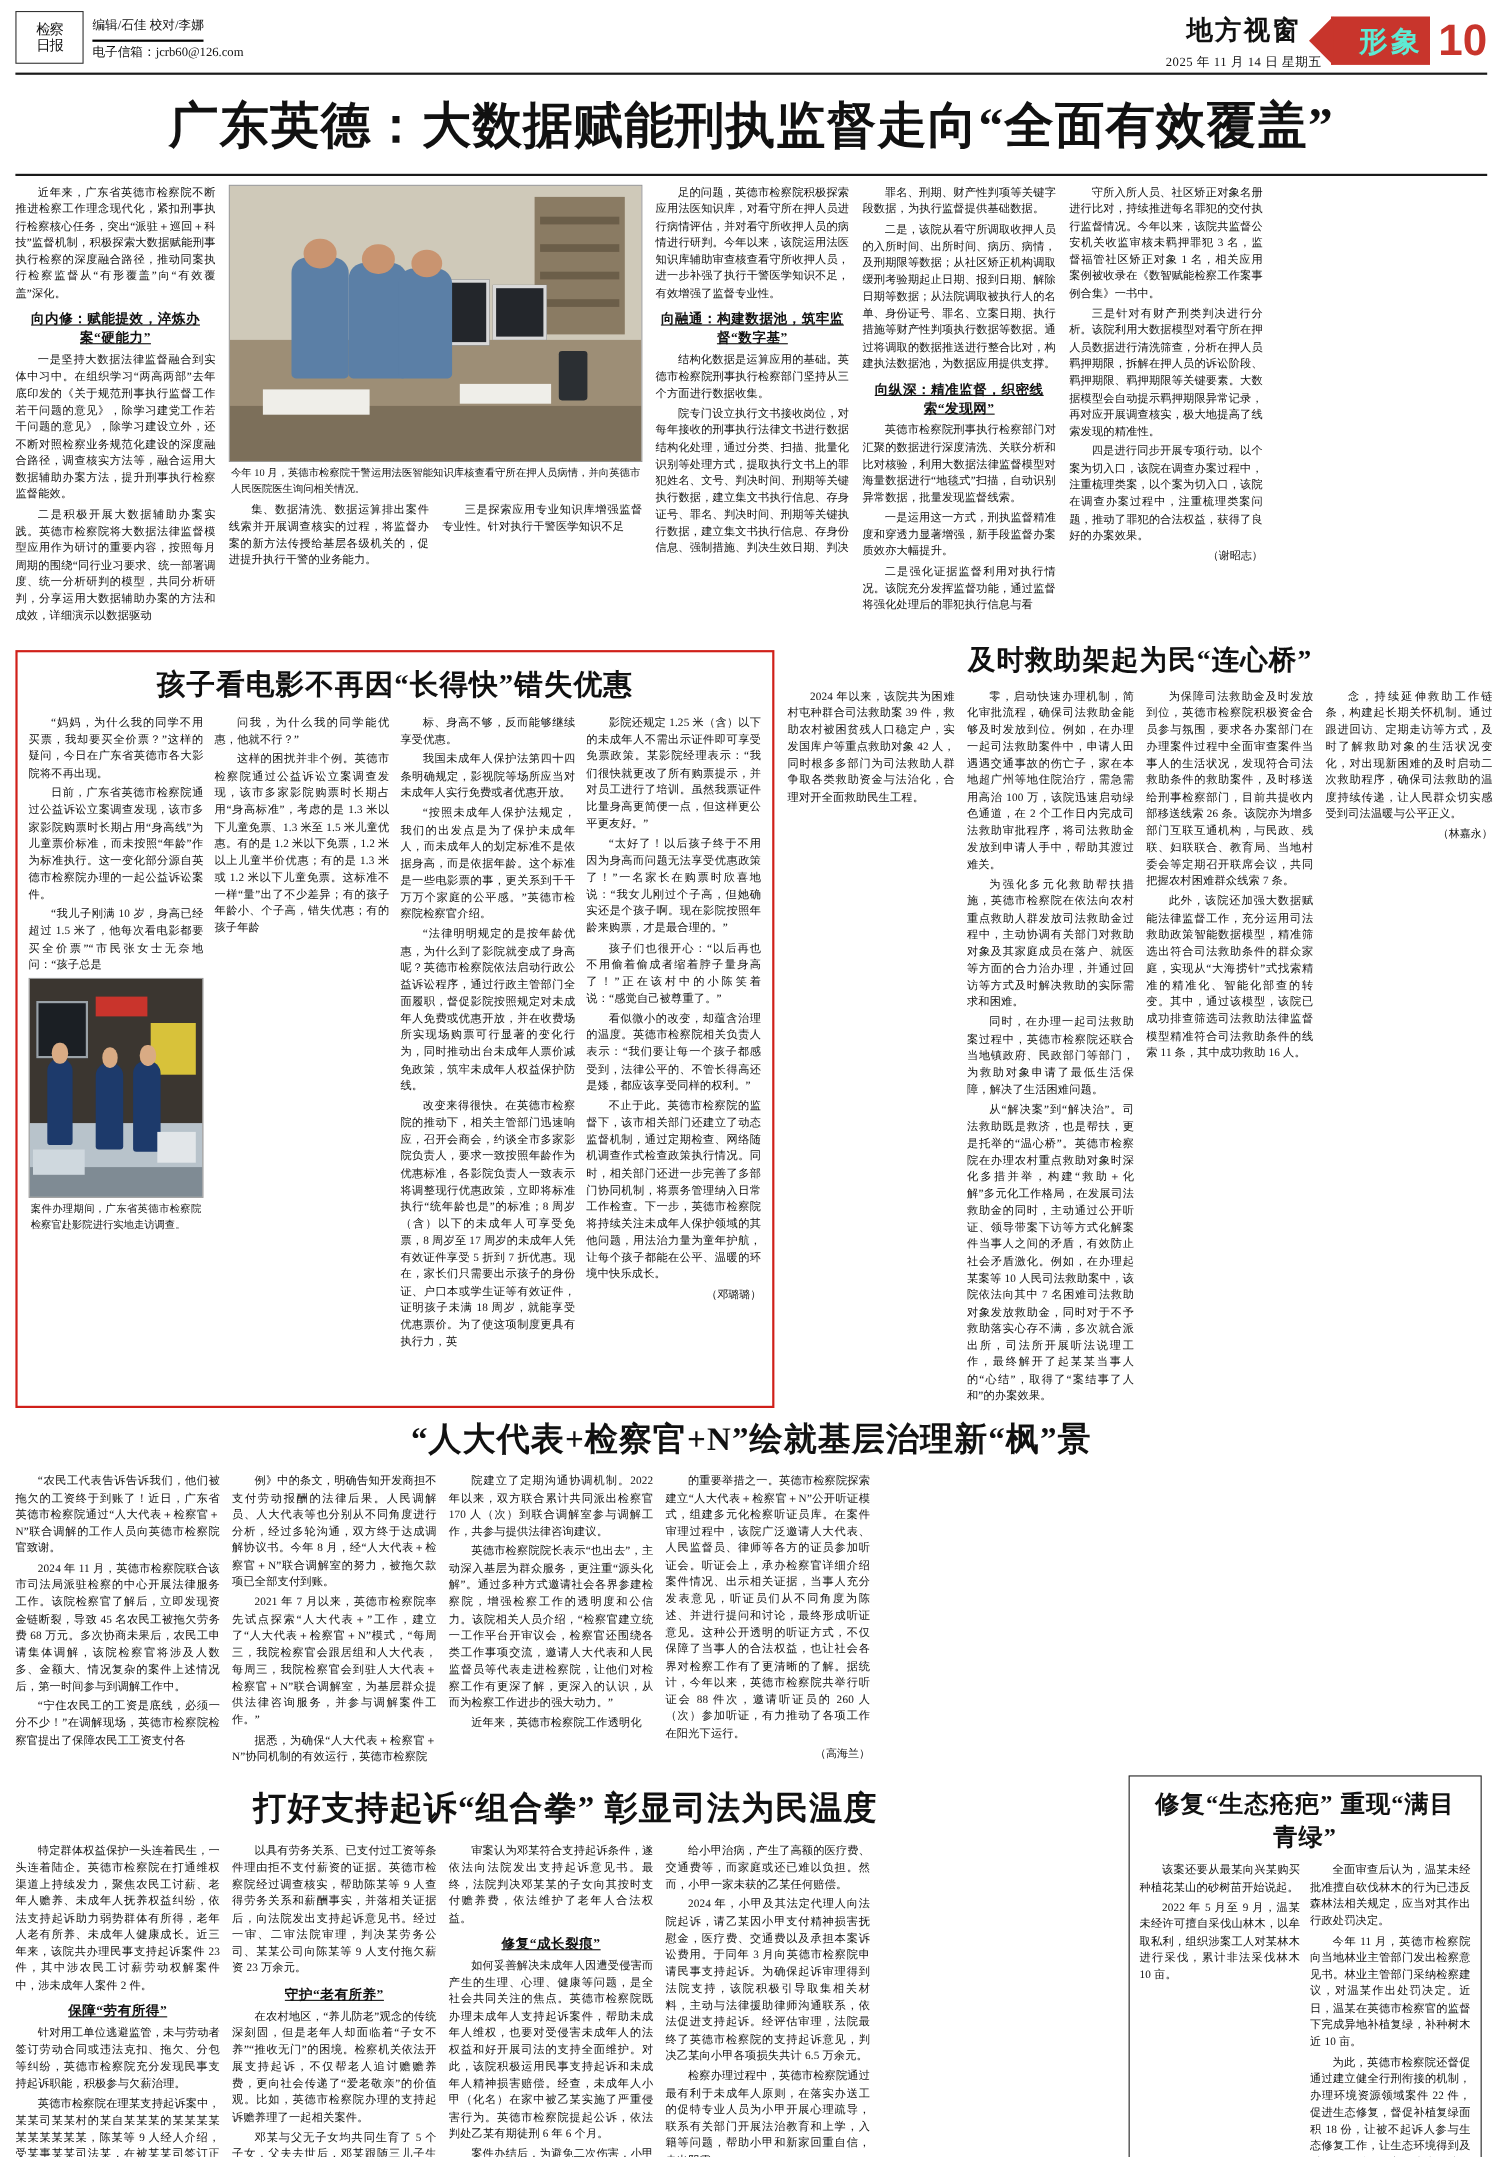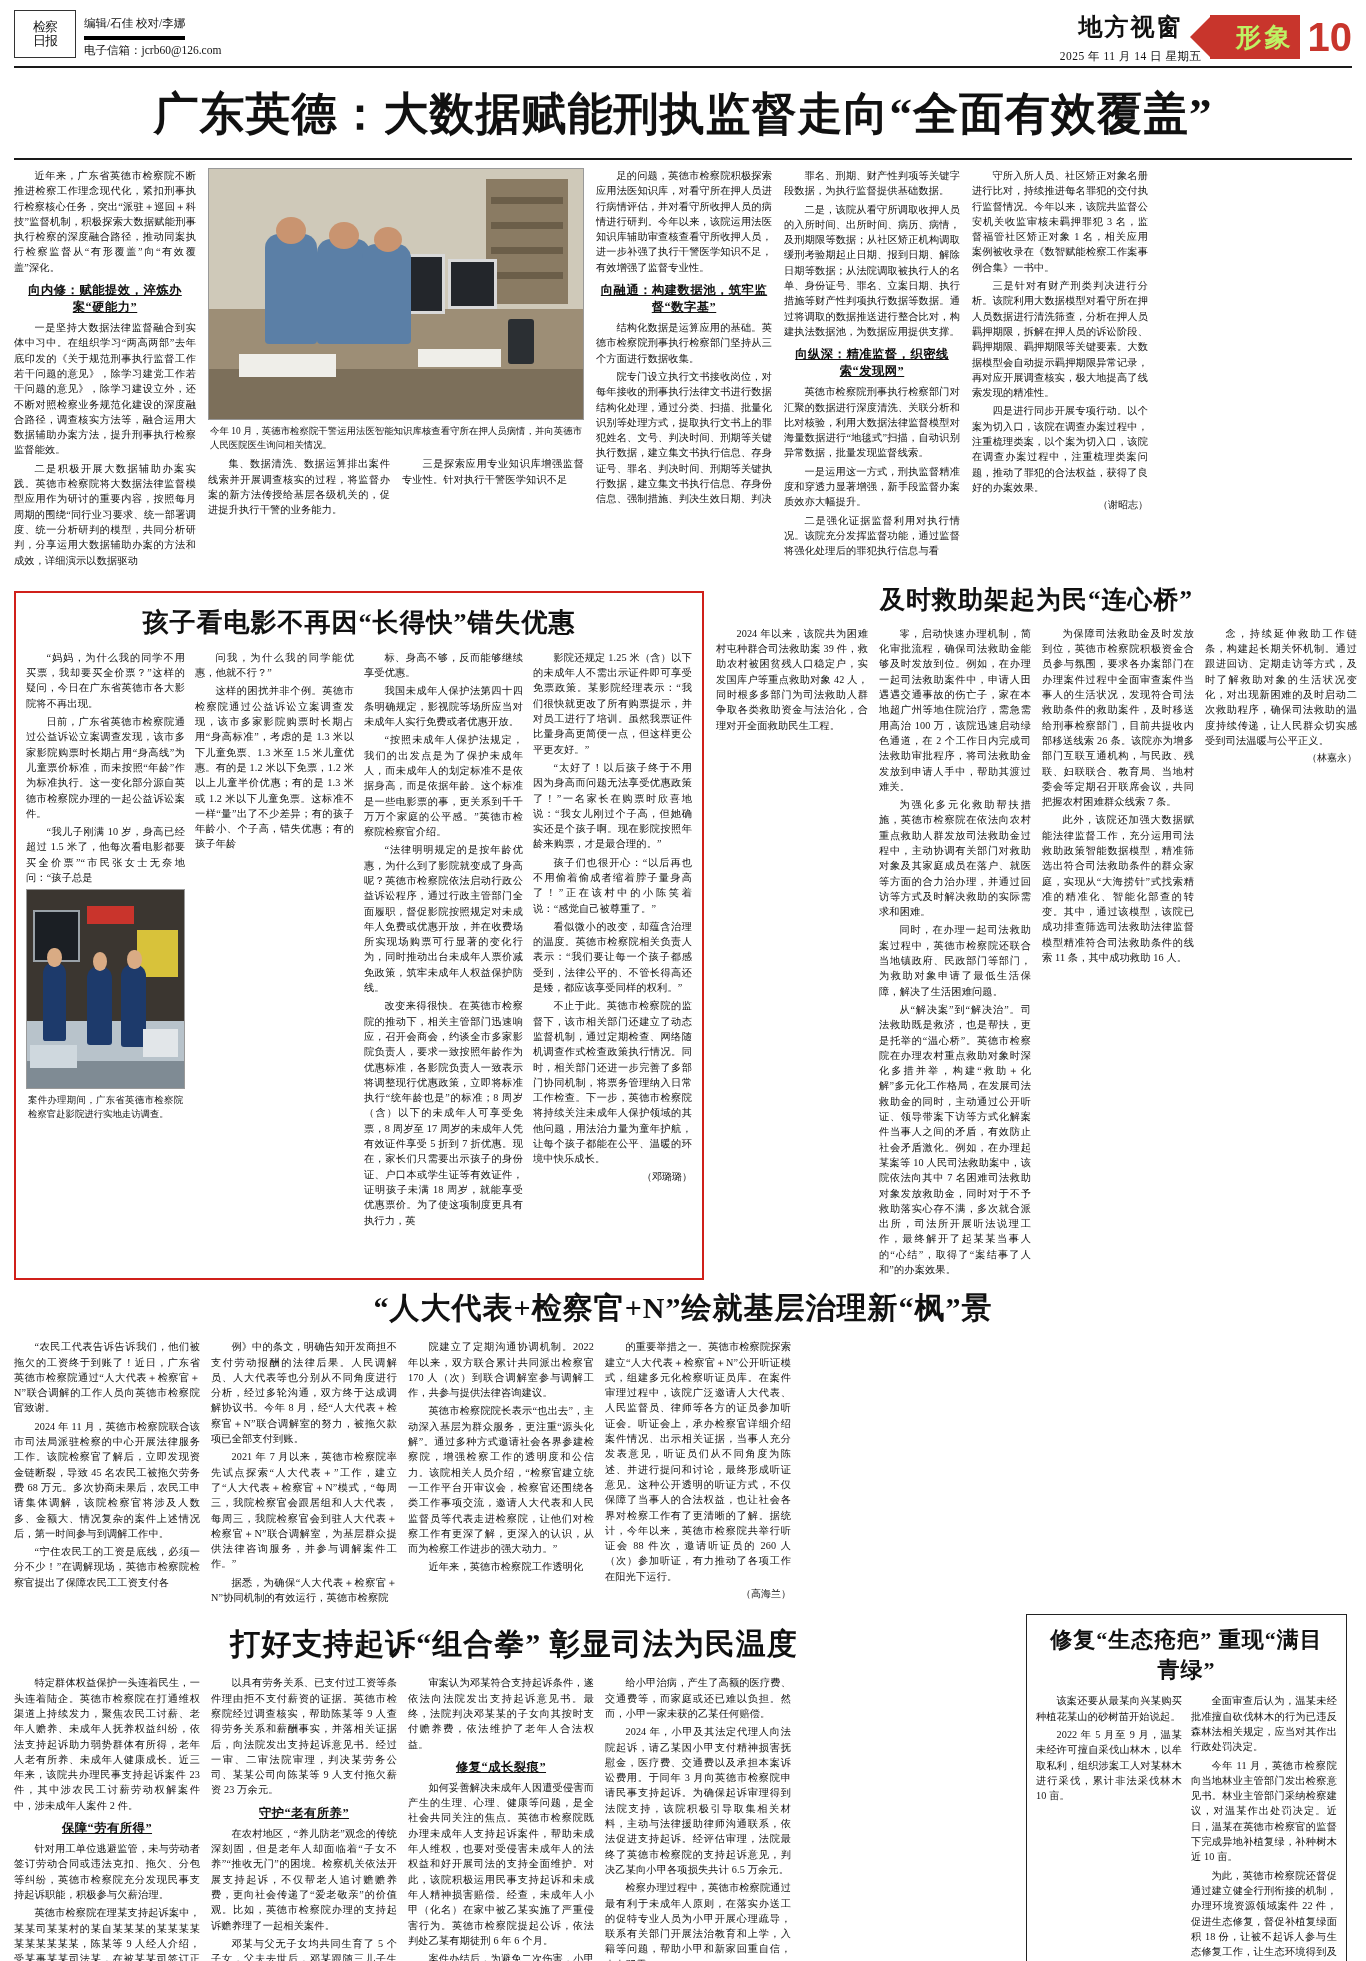--- a/index.html
+++ b/index.html
@@ -23,28 +23,28 @@
     width: 62px; height: 48px; border: 1px solid #333; margin-right: 8px;
     display: flex; align-items: center; justify-content: center;
     font-family: "Liberation Serif", serif; font-weight: normal; font-size: 11px;
     line-height: 1.05; text-align: center; letter-spacing: -1px;
     flex-direction: column; color: #111;
   }
   .logo-box .l1 { font-size: 13px; }
   .logo-box .l2 { font-size: 13px; }
   .mast-left { display:flex; align-items:flex-start; }
   .mast-credits { font-size: 11.5px; line-height: 1.9; padding-top: 3px; }
-  .mast-credits .row1 { border-bottom: 4px solid #000000; display:inline-block; padding-bottom:1px;}
+  .mast-credits .row1 { border-bottom: 2px solid #000000; display:inline-block; padding-bottom:1px;}
   .mast-spacer { flex: 1; }
   .mast-right { display: flex; align-items: center; }
   .mast-col { text-align: center; margin-right: 6px; }
   .mast-title-cn { font-size: 24px; font-weight: bold; letter-spacing: 2px; }
   .mast-date { font-size: 11.5px; margin-top: 6px; letter-spacing: 0.5px; }
   .banner {
-    background: #c8352c; color: #bef264; height: 44px; display: flex; align-items: center;
+    background: #c8352c; color: #5eead4; height: 44px; display: flex; align-items: center;
     padding: 0 6px 0 26px; position: relative; margin-left: 2px;
   }
   .banner:before {
     content: ""; position: absolute; left: -20px; top: 0; width: 0; height: 0;
     border-top: 22px solid transparent; border-bottom: 22px solid transparent;
     border-right: 22px solid #c8352c;
   }
   .banner-text { font-size: 26px; font-weight: bold; letter-spacing: 3px; }
   .page-num { font-size: 40px; font-weight: bold; color: #c8352c; margin-left: 8px; line-height: 1; font-family: "Liberation Sans", sans-serif;}
 

